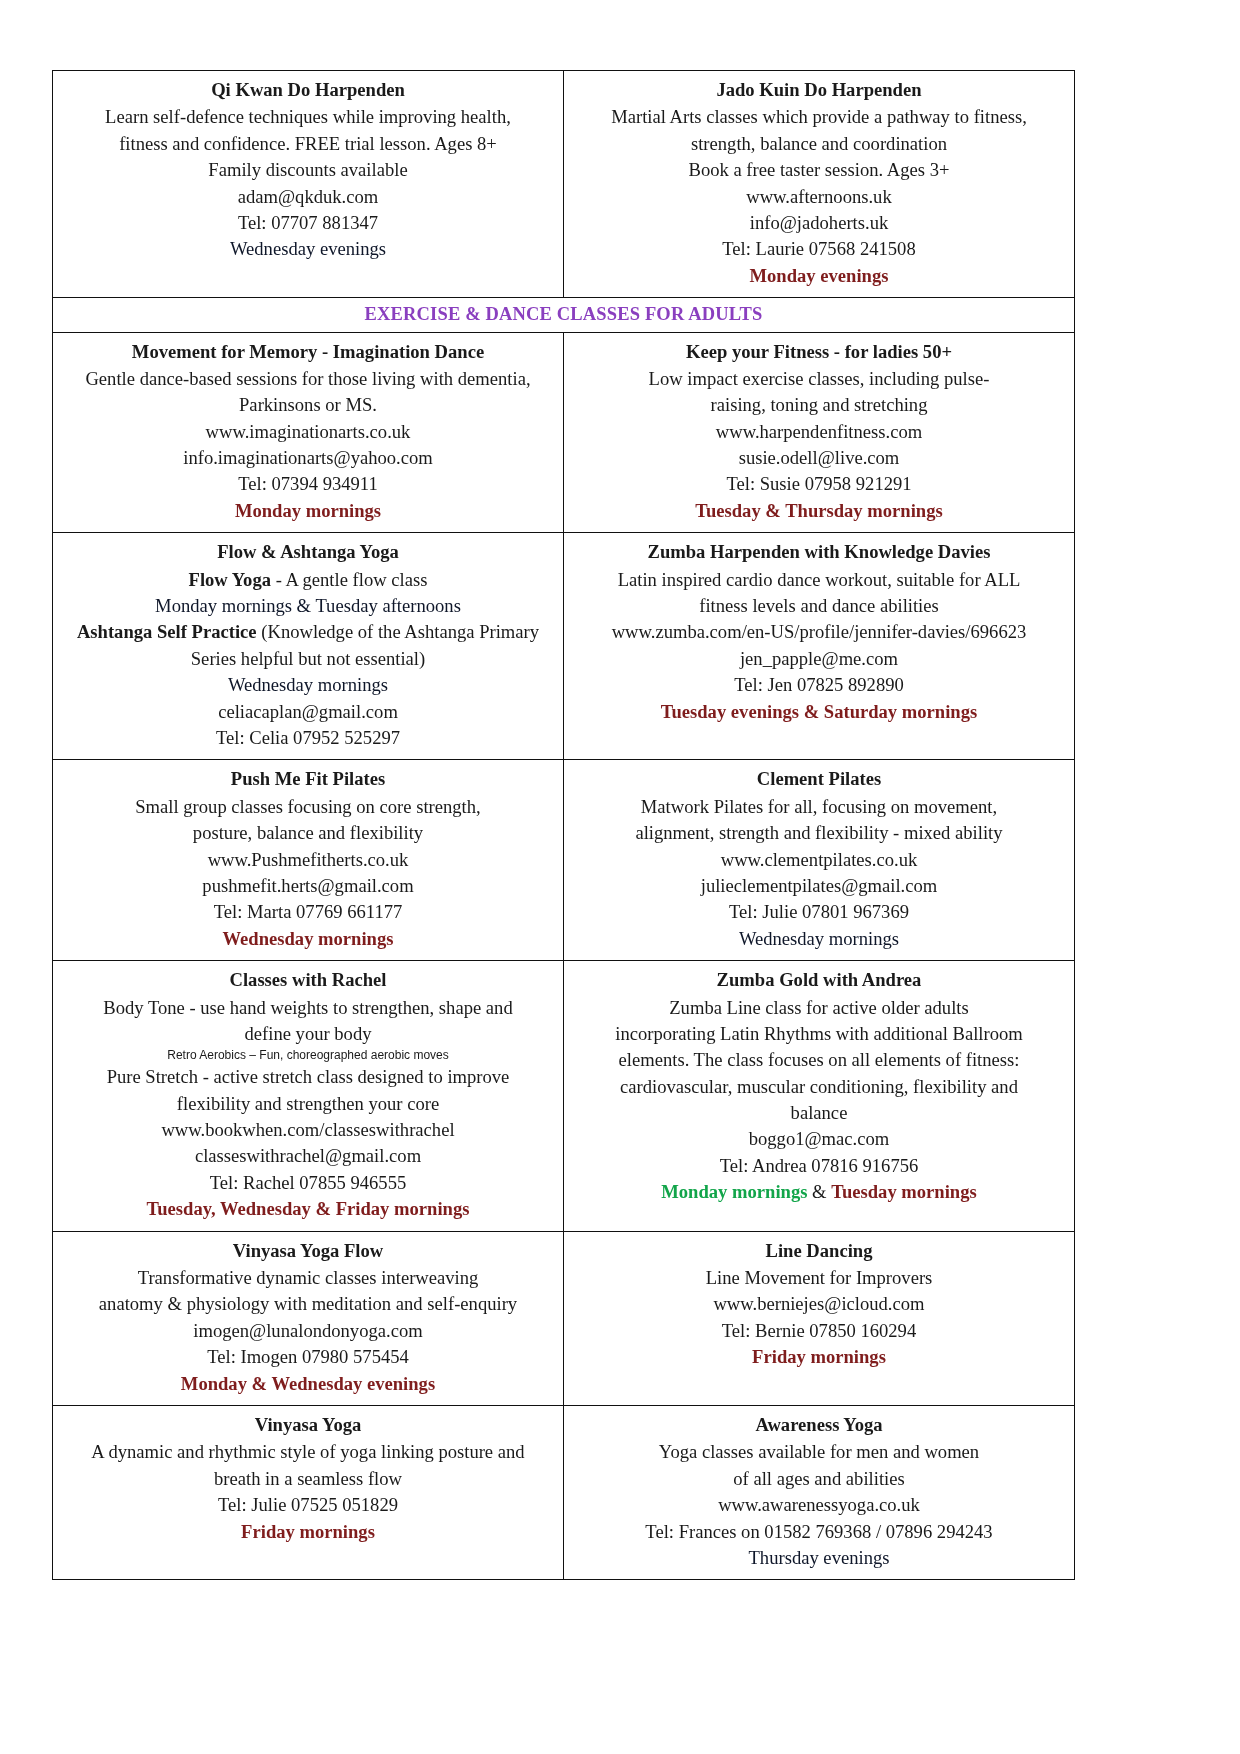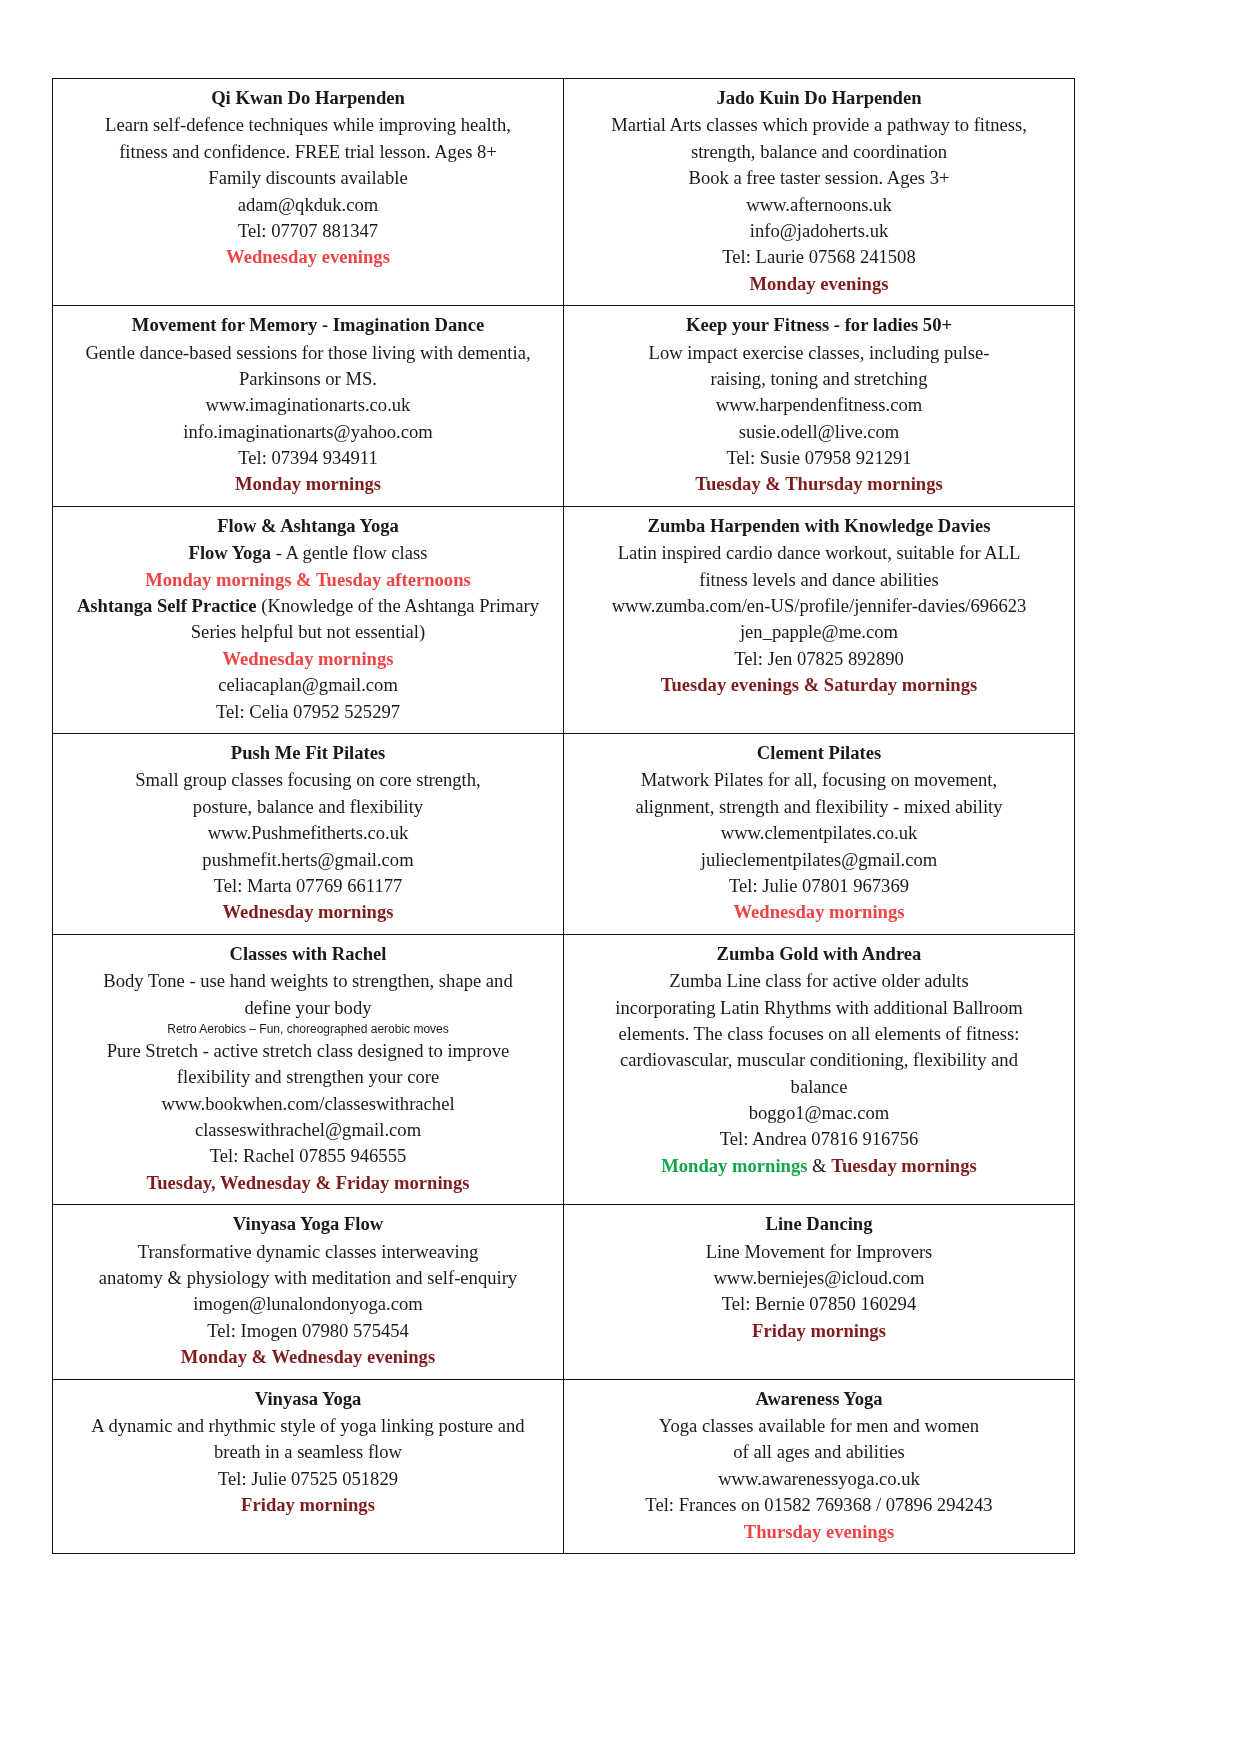--- a/index.html
+++ b/index.html
@@ -17,21 +17,20 @@
     position: relative;
     width: 1240px;
     height: 1754px;
     box-sizing: border-box;
     padding: 70px 52px 0 52px;
   }
   table.listing {
     width: 988px;
     border-collapse: collapse;
     table-layout: fixed;
-    margin-top: 8px;
   }
   table.listing td {
     border: 1px solid #111111;
     vertical-align: top;
     text-align: center;
     padding: 6px 8px 8px 8px;
     font-size: 18.6px;
     line-height: 1.42;
   }
   td.col-l { width: 494px; }
@@ -51,21 +50,21 @@
 
   .title {
     font-weight: bold;
     font-size: 18.6px;
     display: block;
     margin-bottom: 1px;
   }
   .line { display: block; }
   .ul { }
   .nounderline { text-decoration: none; }
-  .green { color: #ef4444; font-weight: bold; }
+  .green { color: #0f172a; font-weight: normal; }
   .pink  { color: #7f1d1d; font-weight: bold; }
   .bold  { font-weight: bold; }
   .sans  { font-family: "Liberation Sans", sans-serif; font-size: 12px; }
   .mixed-green { color: #12a54a; font-weight: bold; }
   .mixed-pink  { color: #7f1d1d; font-weight: bold; }
   .amp { color: #1a1a1a; font-weight: normal; }
 </style>
 </head>
 <body>
 
@@ -88,20 +87,25 @@
       <span class="line">Martial Arts classes which provide a pathway to fitness,</span>
       <span class="line">strength, balance and coordination</span>
       <span class="line">Book a free taster session. Ages 3+</span>
       <span class="line ul">www.afternoons.uk</span>
       <span class="line ul">info@jadoherts.uk</span>
       <span class="line">Tel: Laurie 07568 241508</span>
       <span class="line pink">Monday evenings</span>
     </td>
   </tr>
 
+  <tr>
+    <td class="banner-cell" colspan="2">
+      <span class="banner-text">EXERCISE &amp; DANCE CLASSES FOR ADULTS</span>
+    </td>
+  </tr>
 
   <tr>
     <td class="col-l">
       <span class="title">Movement for Memory - Imagination Dance</span>
       <span class="line">Gentle dance-based sessions for those living with dementia,</span>
       <span class="line">Parkinsons or MS.</span>
       <span class="line ul">www.imaginationarts.co.uk</span>
       <span class="line ul">info.imaginationarts@yahoo.com</span>
       <span class="line">Tel: 07394 934911</span>
       <span class="line pink">Monday mornings</span>

